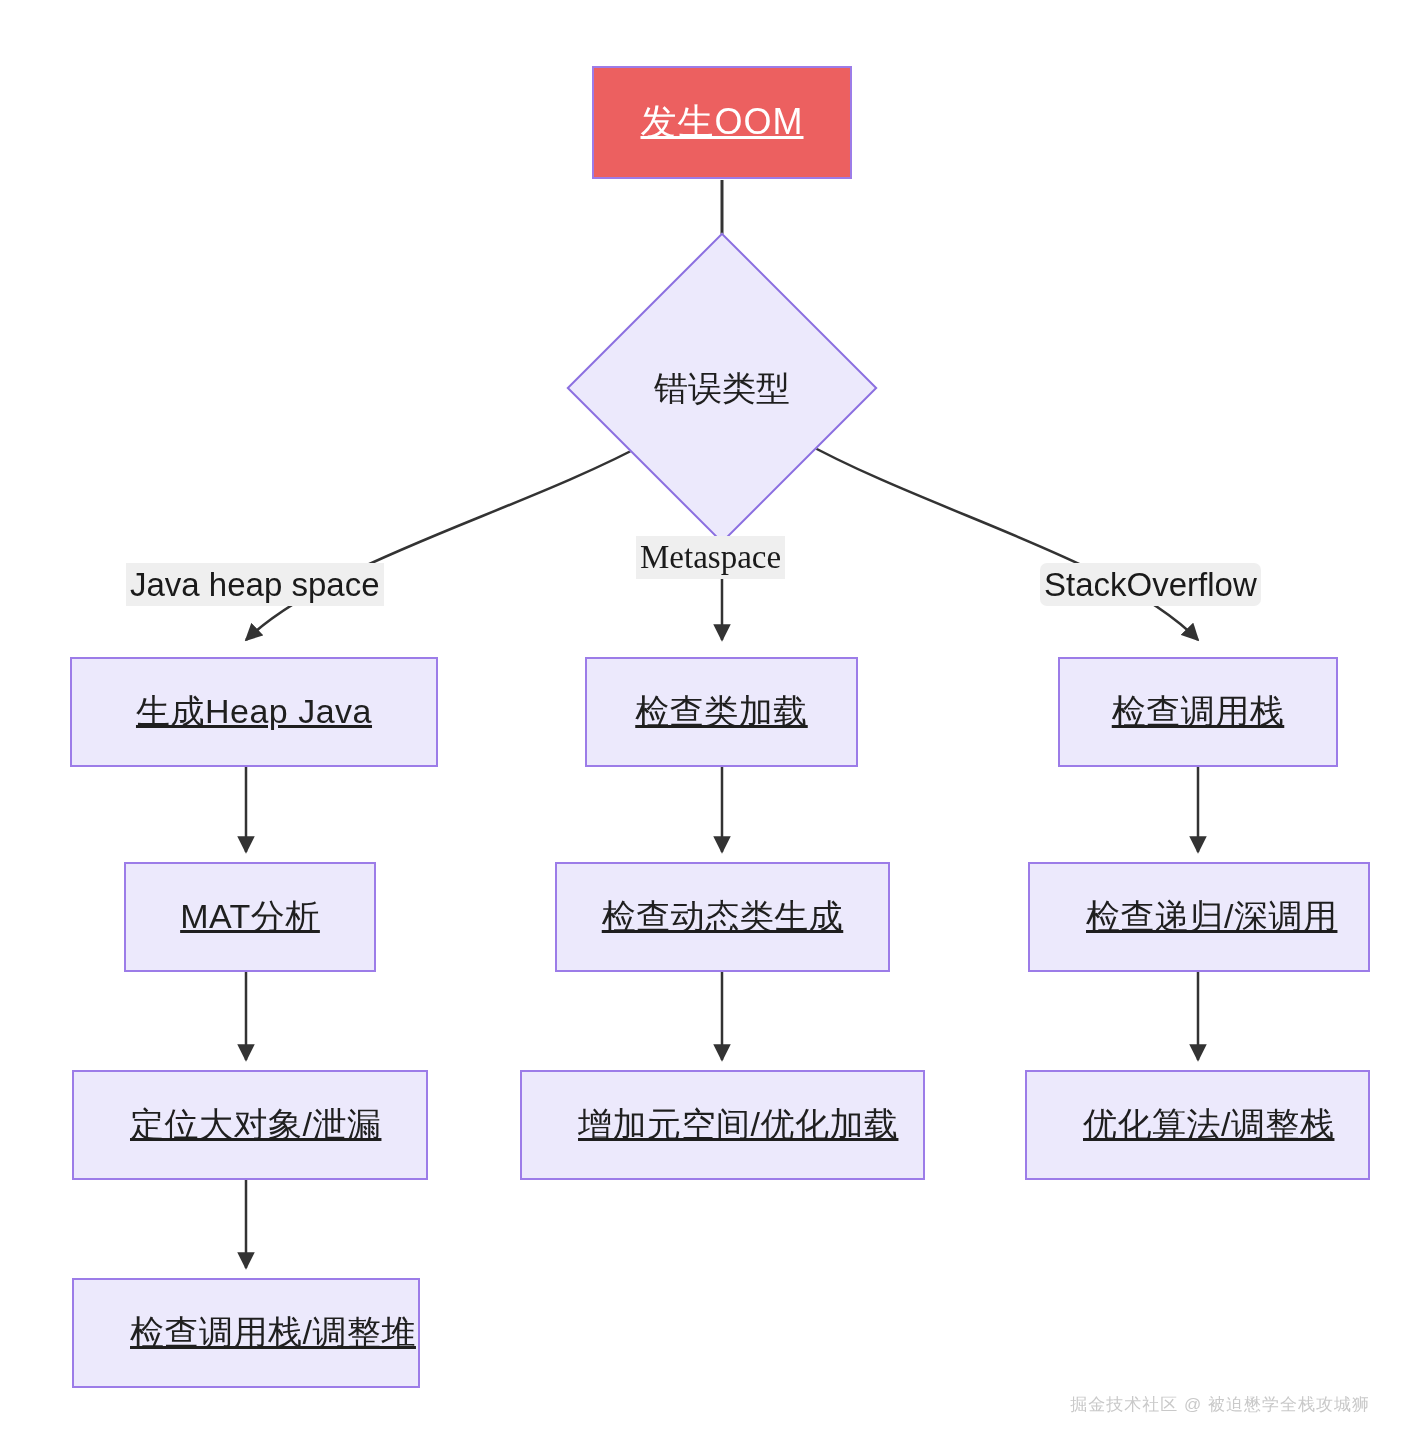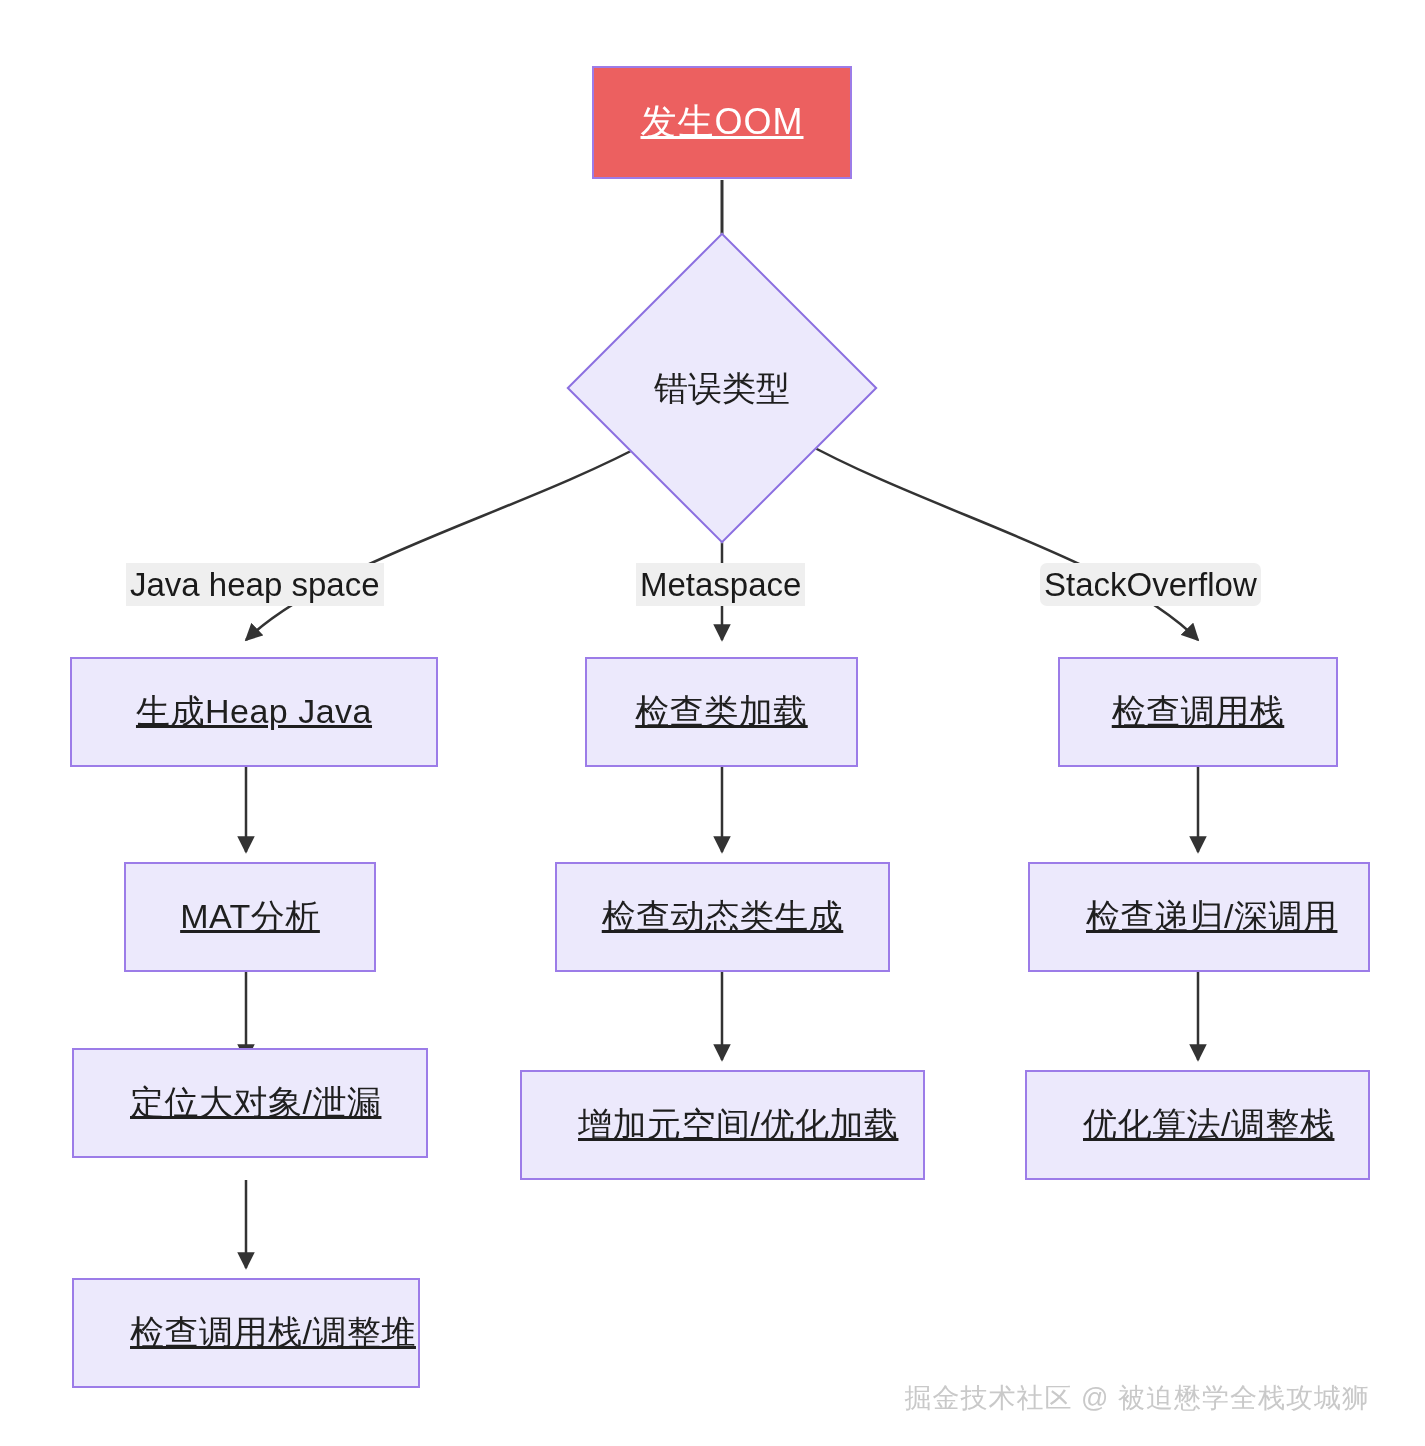--- a/index.html
+++ b/index.html
@@ -88,21 +88,21 @@
     text-align: center;
   }
   .node-clip .clip-label {
     text-align: left;
     padding-left: 56px;
   }
   .watermark {
     position: absolute;
     right: 55px;
     bottom: 30px;
-    font-size: 27px;
+    font-size: 17px;
     color: #c9c9c9;
     letter-spacing: 1px;
     white-space: nowrap;
   }
 </style>
 </head>
 <body>
 
 <div id="canvas">
 
@@ -137,36 +137,36 @@
   </div>
 
   <div class="decision-wrap" style="left:612px; top:278px;">
     <div class="node-decision"></div>
     <div class="decision-label">错误类型</div>
   </div>
 
   <div class="edge-label" style="left:126px; top:563px;">
     <span>Java heap space</span>
   </div>
-  <div class="edge-label" style="left:636px; top:563px;">
+  <div class="edge-label" style="left:636px; top:536px;font-family:Liberation Serif, serif;">
     <span>Metaspace</span>
   </div>
   <div class="edge-label" style="left:1040px; top:563px;border-radius:7px;">
     <span>StackOverflow</span>
   </div>
 
   <div class="node node-process" style="left:70px; top:657px; width:368px; height:110px;">
     <span class="clip-label">生成Heap Java</span>
   </div>
 
   <div class="node node-process" style="left:124px; top:862px; width:252px; height:110px;">
     <span class="clip-label">MAT分析</span>
   </div>
 
-  <div class="node node-process node-clip" style="left:72px; top:1048px; width:356px; height:110px;">
+  <div class="node node-process node-clip" style="left:72px; top:1070px; width:356px; height:110px;">
     <span class="clip-label">定位大对象/泄漏</span>
   </div>
 
   <div class="node node-process node-clip" style="left:72px; top:1278px; width:348px; height:110px;">
     <span class="clip-label">检查调用栈/调整堆</span>
   </div>
 
   <div class="node node-process" style="left:585px; top:657px; width:273px; height:110px;">
     <span class="clip-label">检查类加载</span>
   </div>

